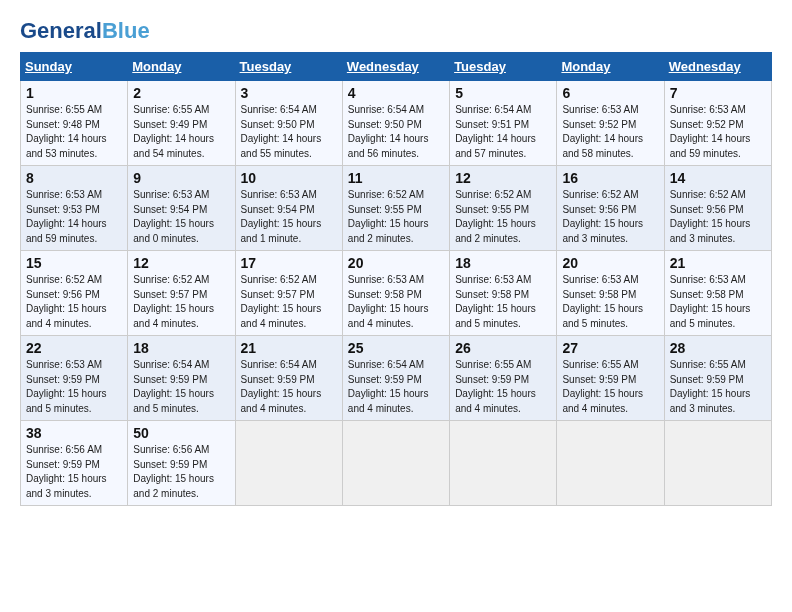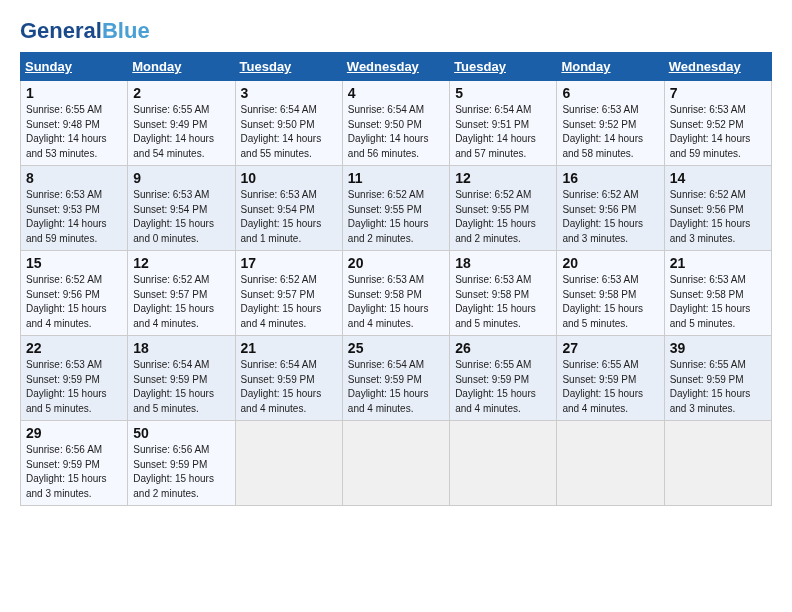--- a/index.html
+++ b/index.html
@@ -335,31 +335,31 @@
         </td>
         <td>
           <span class="day-num">27</span>
         <div class="day-info">
           Sunrise: 6:55 AM<br>
           Sunset: 9:59 PM<br>
           Daylight: 15 hours and 4 minutes.
         </div>
         </td>
         <td>
-          <span class="day-num">39</span>
+          <span class="day-num">28</span>
         <div class="day-info">
           Sunrise: 6:55 AM<br>
           Sunset: 9:59 PM<br>
           Daylight: 15 hours and 3 minutes.
         </div>
         </td>
       </tr>
       <tr>
         <td>
-          <span class="day-num">29</span>
+          <span class="day-num">38</span>
         <div class="day-info">
           Sunrise: 6:56 AM<br>
           Sunset: 9:59 PM<br>
           Daylight: 15 hours and 3 minutes.
         </div>
         </td>
         <td>
           <span class="day-num">50</span>
         <div class="day-info">
           Sunrise: 6:56 AM<br>

